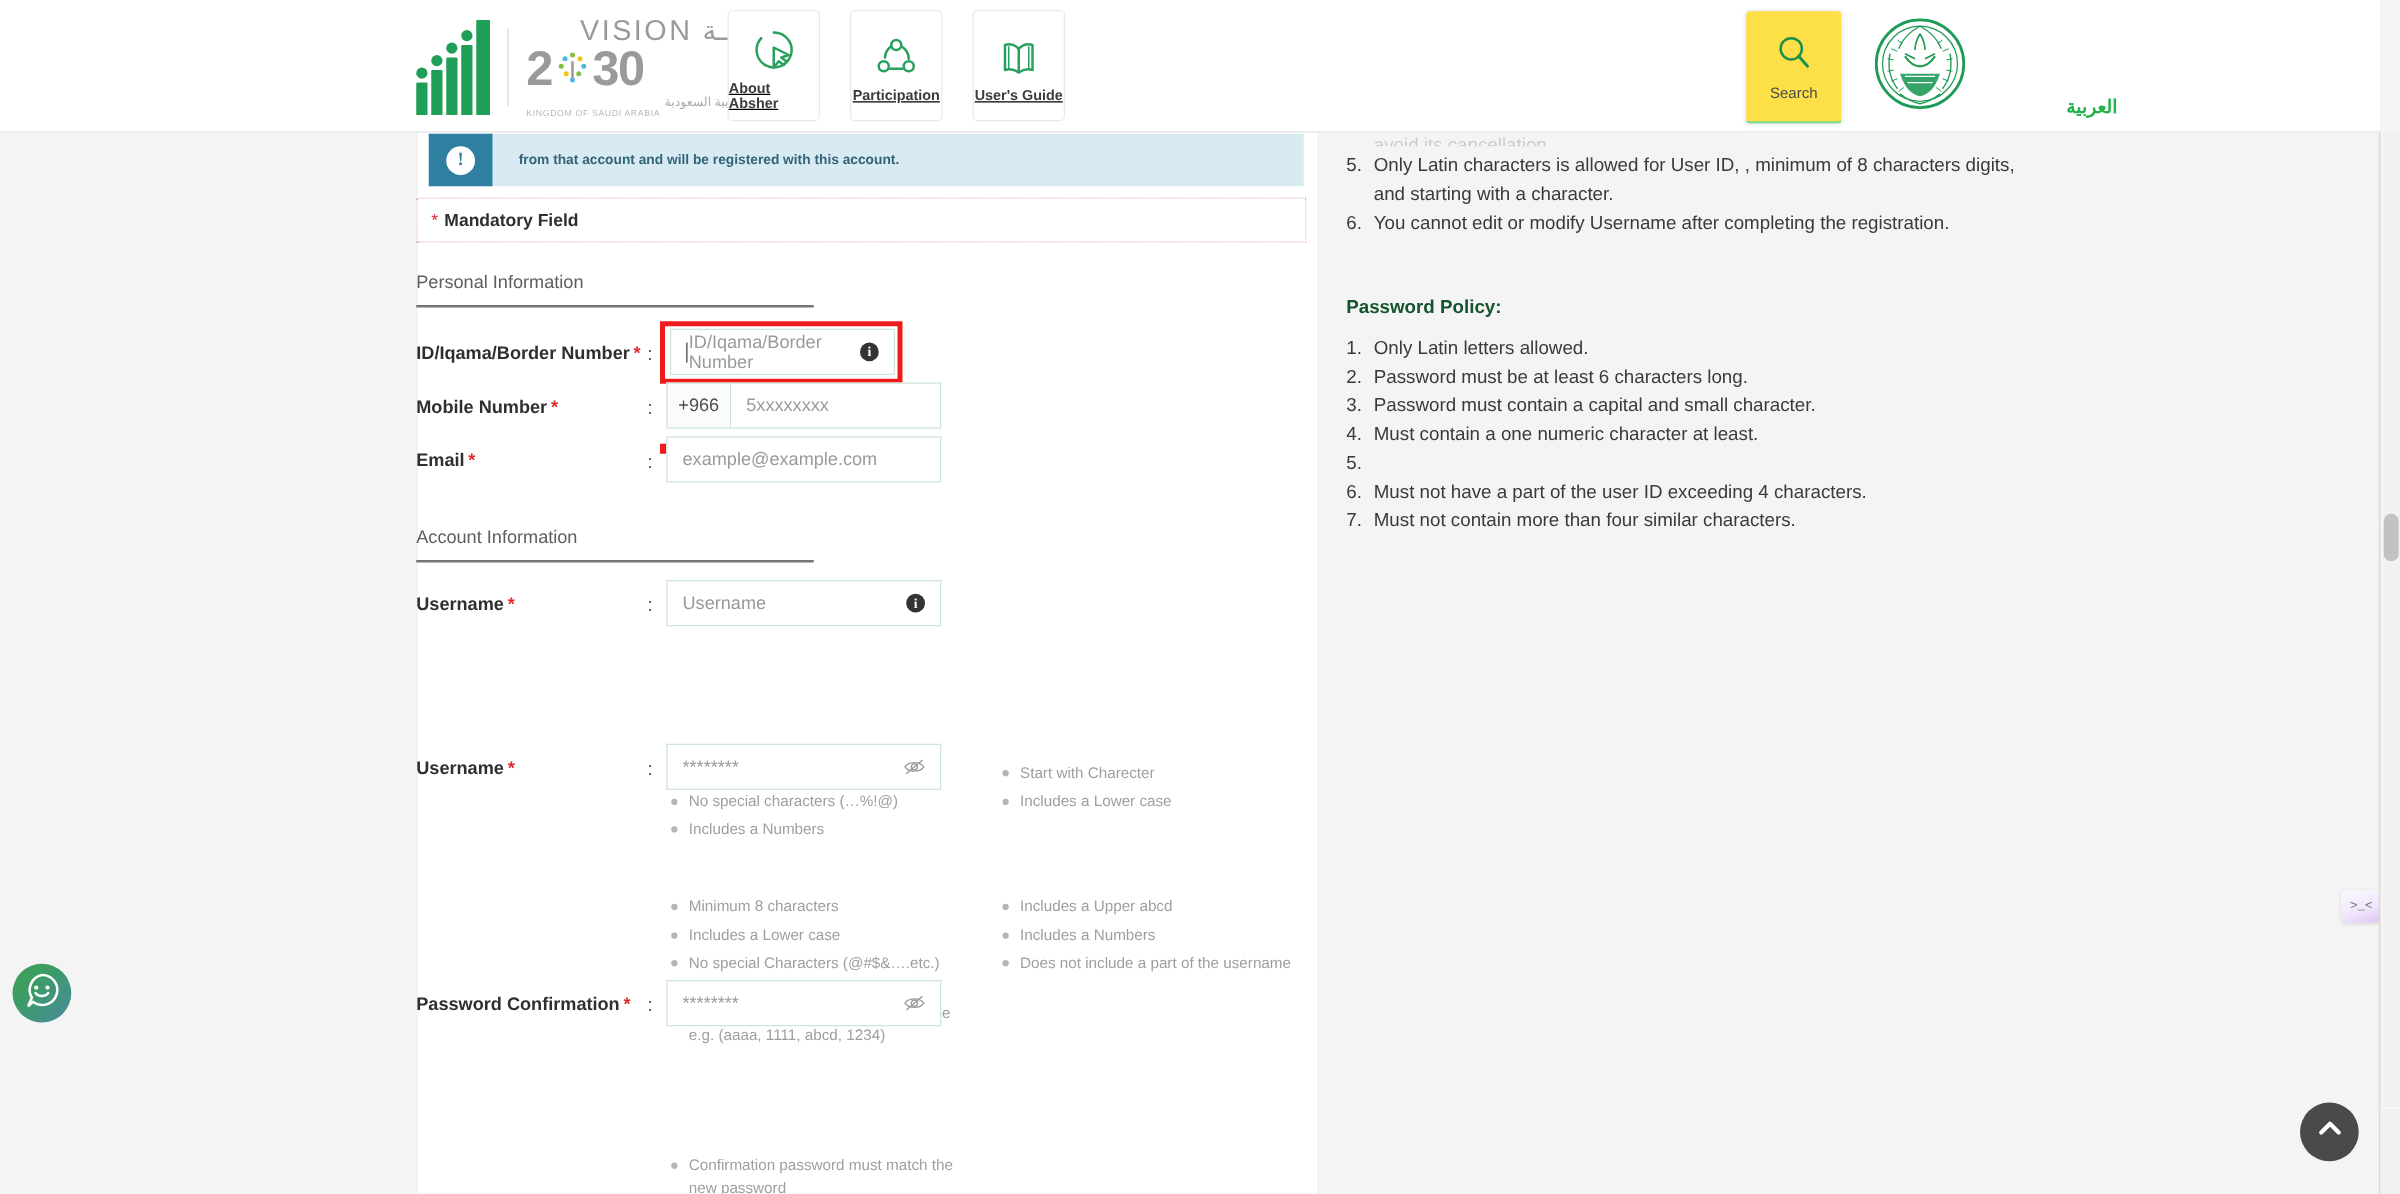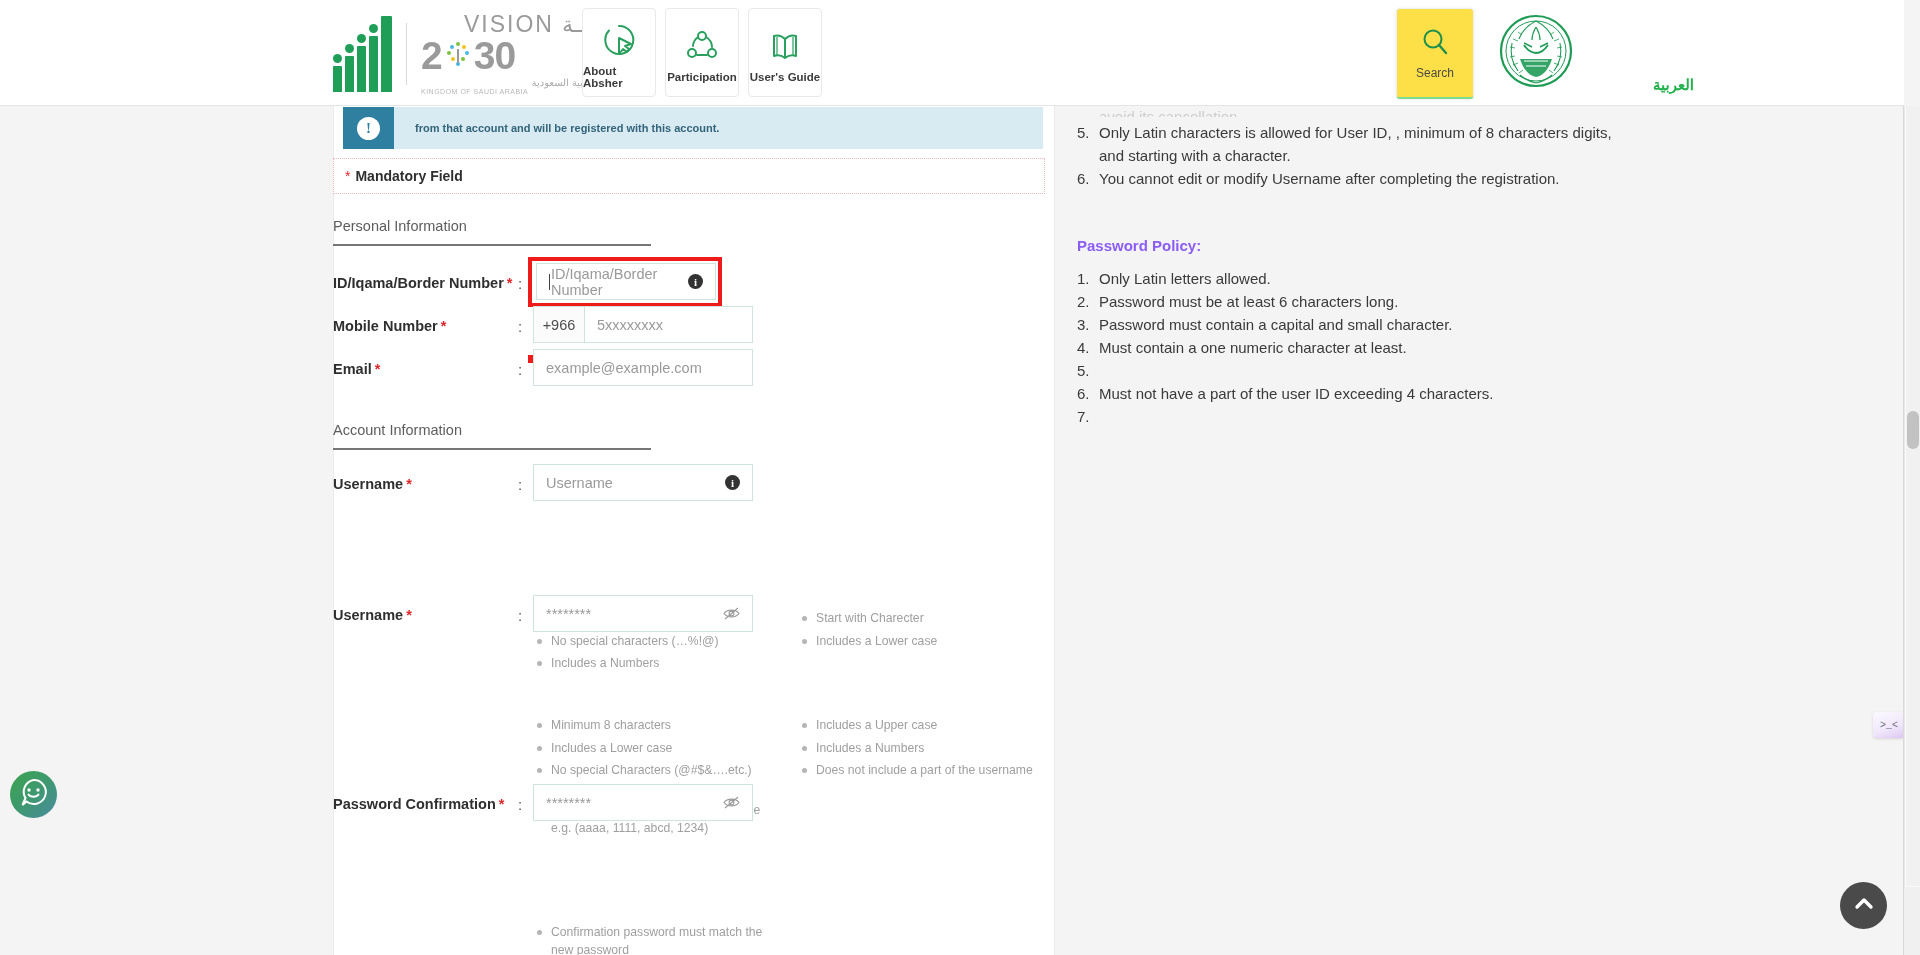--- a/index.html
+++ b/index.html
@@ -31,21 +31,21 @@
   .vision-block { display: flex; flex-direction: column; justify-content: center; line-height: 1; }
   .vision-top { display: flex; align-items: baseline; gap: 8px; margin-left: 43px; }
   .vision-word { font-size: 23px; color: #9a9a9a; letter-spacing: 2px; font-family: "Liberation Sans", sans-serif; }
   .vision-ar { font-size: 22px; color: #9a9a9a; direction: rtl; }
   .vision-num { font-size: 39px; font-weight: bold; color: #9a9a9a; letter-spacing: -1px; display: flex; align-items: center; }
   .vision-num .palm { display: inline-block; width: 30px; height: 30px; margin: 0 1px; position: relative; }
   .vision-num .palm svg { position: absolute; top: 0; left: 0; }
   .vision-sub { font-size: 10px; color: #a9a9a9; direction: rtl; margin-top: 3px; }
   .vision-sub2 { font-size: 7px; color: #b8b8b8; letter-spacing: .5px; }
 
-  .nav-tiles { position: absolute; left: 582px; top: 8px; display: flex; gap: 9px; }
+  .nav-tiles { position: absolute; left: 582px; top: 8px; display: flex; gap: 24px; text-decoration: underline; }
   .nav-tile {
     width: 74px; height: 89px; background: #fff;
     border: 1px solid #e9e9e9; border-radius: 4px;
     display: flex; flex-direction: column; align-items: center; justify-content: center;
     cursor: pointer;
   }
   .nav-tile .ti { height: 46px; display: flex; align-items: center; justify-content: center; }
   .nav-tile .tl { font-size: 11.5px; color: #3b3b3b; font-weight: bold; margin-top: 2px; }
 
   .lang-link {
@@ -128,21 +128,21 @@
   .hint-col { display: flex; flex-direction: column; }
   .hint { display: flex; align-items: flex-start; font-size: 12.2px; color: #9f9f9f; line-height: 17.5px; margin-bottom: 5px; }
   .hint .bullet { width: 5px; height: 5px; border-radius: 50%; background: #b5b5b5; margin-right: 9px; margin-top: 6px; flex-shrink: 0; }
 
   
   .policy { position: absolute; left: 1077px; top: 0; width: 720px; color: #404040; }
   .policy .cut { font-size: 15px; color: #404040; line-height: 22px; opacity: .22; height: 11px; overflow: hidden; margin-left: 22px; }
   .policy ol { list-style: none; }
   .policy li { font-size: 15px; line-height: 23px; color: #3a3a3a; display: flex; }
   .policy li .num { width: 22px; flex-shrink: 0; }
-  .policy .ptitle { font-size: 15px; font-weight: bold; color: #8b5cf6; margin: 0 0 13px 0; }
+  .policy .ptitle { font-size: 15px; font-weight: bold; color: #14532d; margin: 0 0 13px 0; }
 
   
   .chat-widget {
     position: absolute; left: 10px; top: 771px; width: 47px; height: 47px; border-radius: 50%;
     background: linear-gradient(135deg, #3da350 0%, #3d9a6b 45%, #4a8ba0 100%);
     display: flex; align-items: center; justify-content: center; cursor: pointer;
   }
   .to-top {
     position: absolute; left: 1840px; top: 882px; width: 47px; height: 47px; border-radius: 50%;
     background: #4a4a4a; display: flex; align-items: center; justify-content: center; cursor: pointer;
@@ -421,21 +421,21 @@
           <span>No special Characters (@#$&amp;….etc.)</span>
         </div>
       <div class="hint" style="width:245px;">
           <span class="bullet"></span>
           <span>Does not includes a repeated or incrementing characters in a sequence e.g. (aaaa, 1111, abcd, 1234)</span>
         </div>
     </div>
     <div class="hint-col" style="width:270px;">
       <div class="hint">
           <span class="bullet"></span>
-          <span>Includes a Upper case</span>
+          <span>Includes a Upper abcd</span>
         </div>
       <div class="hint">
           <span class="bullet"></span>
           <span>Includes a Numbers</span>
         </div>
       <div class="hint">
           <span class="bullet"></span>
           <span>Does not include a part of the username</span>
         </div>
     </div>
@@ -498,20 +498,21 @@
         </li>
       <li>
           <span class="num">5.</span>
         </li>
       <li>
           <span class="num">6.</span>
           <span>Must not have a part of the user ID exceeding 4 characters.</span>
         </li>
       <li>
           <span class="num">7.</span>
+          <span>Must not contain more than four similar characters.</span>
         </li>
     </ol>
   </div>
 </div>
 
 <div class="chat-widget">
   <span>
     <svg width="33" height="33" viewBox="0 0 33 33">
       <path d="M16.5 4 A12 12 0 1 1 9.5 25.5 L5.5 29 L8.5 22 A12 12 0 0 1 16.5 4 Z" fill="none" stroke="#ffffff" stroke-width="2"></path>
       <circle cx="12" cy="14" r="1.7" fill="#ffffff"></circle>

